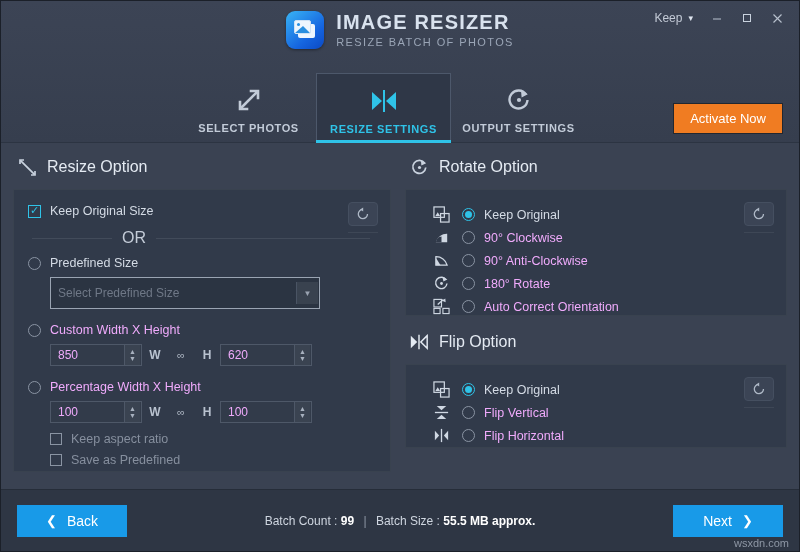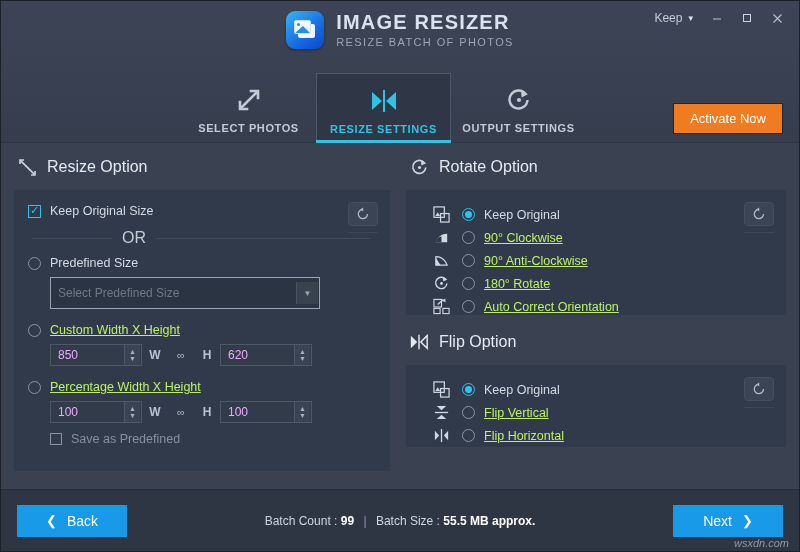--- a/index.html
+++ b/index.html
@@ -166,21 +166,21 @@
     width: 13px; height: 13px; border-radius: 50%;
     border: 1px solid #8a94a3; flex: 0 0 13px;
     display: flex; align-items: center; justify-content: center;
   }
   .radio.on { border-color: #2fc3e8; }
   .radio.on .dot {
     width: 7px; height: 7px; border-radius: 50%; background: #2fc3e8;
   }
   .lbl { font-size: 12.5px; color: #d4dbe5; }
   .lbl.dim { color: #868f9e; }
-  .lbl.dim2 { color: #bef264; text-decoration: underline; }
+  .lbl.dim2 { color: #f0abfc; }
 
   .or-wrap {
     display: flex; align-items: center; gap: 10px;
     margin: 11px 0 9px 0; padding-right: 6px;
   }
   .or-line { height: 1px; background: #424b5a; flex: 1; }
   .or-line.short { flex: 0 0 80px; margin-left: 4px; }
   .or-text { font-size: 16px; color: #c4ccd8; }
 
   .field {
@@ -250,21 +250,21 @@
   }
   .navbtn .ar { font-size: 13px; }
   .batch {
     position: absolute; left: 0; right: 0; text-align: center;
     font-size: 12px; color: #cfd6e0;
   }
   .batch b { color: #ffffff; }
   .batch .sep { color: #8d96a4; margin: 0 6px; }
   .watermark {
     position: absolute; right: 10px; bottom: 2px;
-    font-size: 11px; color: #8e97a5; font-style: italic;
+    font-size: 11px; color: #8e97a5;
   }
   svg { display: block; }
 </style>
 </head>
 <body>
 
 <div class="app">
 
   <div class="header">
 
@@ -436,20 +436,24 @@
             <span class="arrows">
                 <span>▲</span>
                 <span>▼</span>
               </span>
           </span>
         </div>
 
         <div class="subchk">
           <div class="row">
             <span class="cbox off sm"></span>
+            <span class="lbl dim">Keep aspect ratio</span>
+          </div>
+          <div class="row">
+            <span class="cbox off sm"></span>
             <span class="lbl dim">Save as Predefined</span>
           </div>
         </div>
 
       </div>
     </div>
 
     <div class="col right">
 
       <div class="sect-title">

